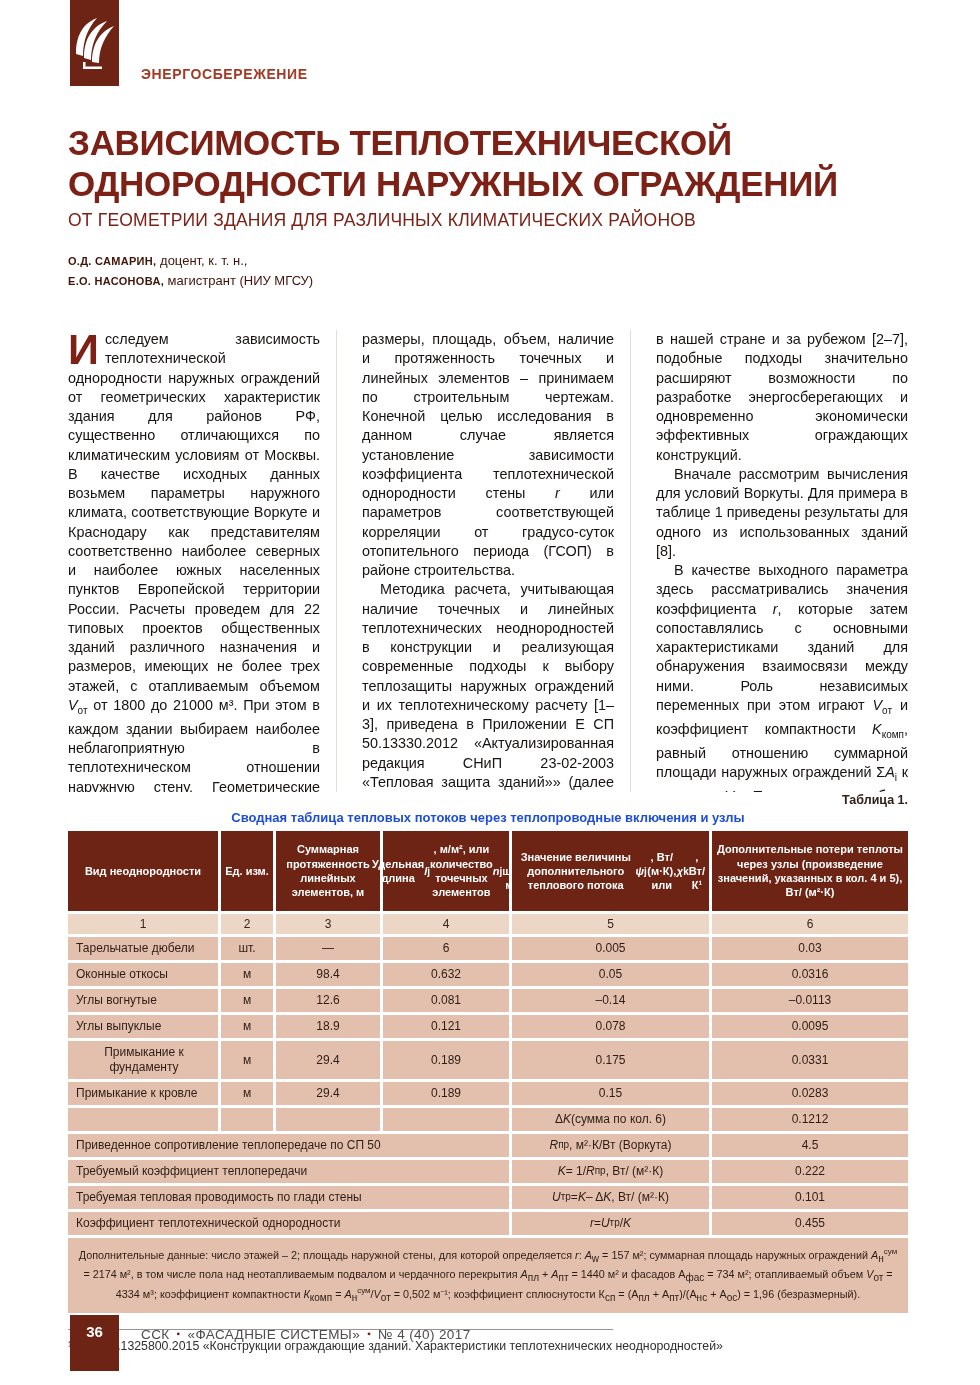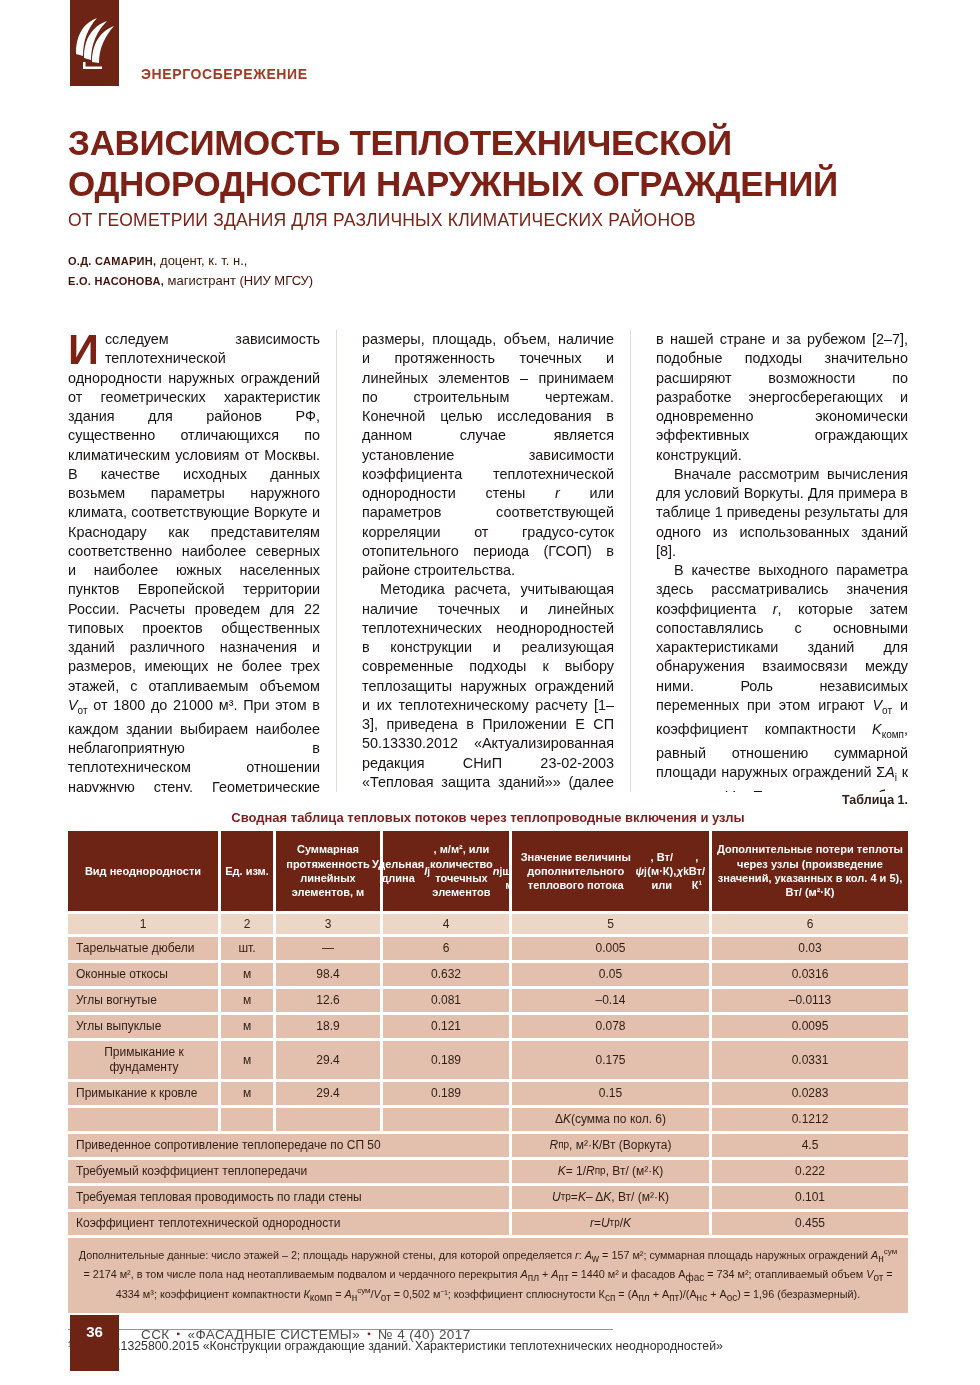--- a/index.html
+++ b/index.html
@@ -24,21 +24,21 @@
   .col{width:264px;}
   .col + .col{margin-left:16px;border-left:1px solid #e2dcd6;padding-left:25px;}
   .col p{margin:0;font-size:14.4px;line-height:19.25px;text-align:justify;}
   .col p.indent{text-indent:18px;}
   .dropcap{float:left;font-size:43px;line-height:33px;font-weight:bold;color:#7d2016;
            padding:3px 6px 0 0;}
 
   
   .table-wrap{position:absolute;left:68px;top:793px;width:840px;}
   .table-label{text-align:right;font-weight:bold;font-size:12.5px;color:#33201a;margin-bottom:3px;}
-  .table-title{text-align:center;font-weight:bold;font-size:13px;color:#7f1d1d;margin-bottom:6px;}
+  .table-title{text-align:center;font-weight:bold;font-size:13px;color:#1d4ed8;margin-bottom:6px;}
   .grid{display:grid;grid-template-columns:150px 52px 104px 126px 197px 196px;gap:3px;}
   .hcell{background:#6d2415;color:#fff;font-size:11px;font-weight:bold;text-align:center;
          display:flex;align-items:center;justify-content:center;padding:5px 4px;line-height:1.3;
          min-height:70px;}
   .ncell{background:#ecd6c5;text-align:center;font-size:12px;color:#3a241b;padding:3px 0;}
   .cell{background:#e3c0ae;font-size:12px;color:#2e1d15;padding:4px 6px;display:flex;
         align-items:center;justify-content:center;text-align:left;line-height:1.25;min-height:14px;}
   .cell.name{justify-content:flex-start;text-align:center;padding-left:8px;}
   .cell.lbl{grid-column:1 / span 4;justify-content:flex-start;text-align:left;padding-left:8px;}
   .cell.blank{min-height:14px;}

